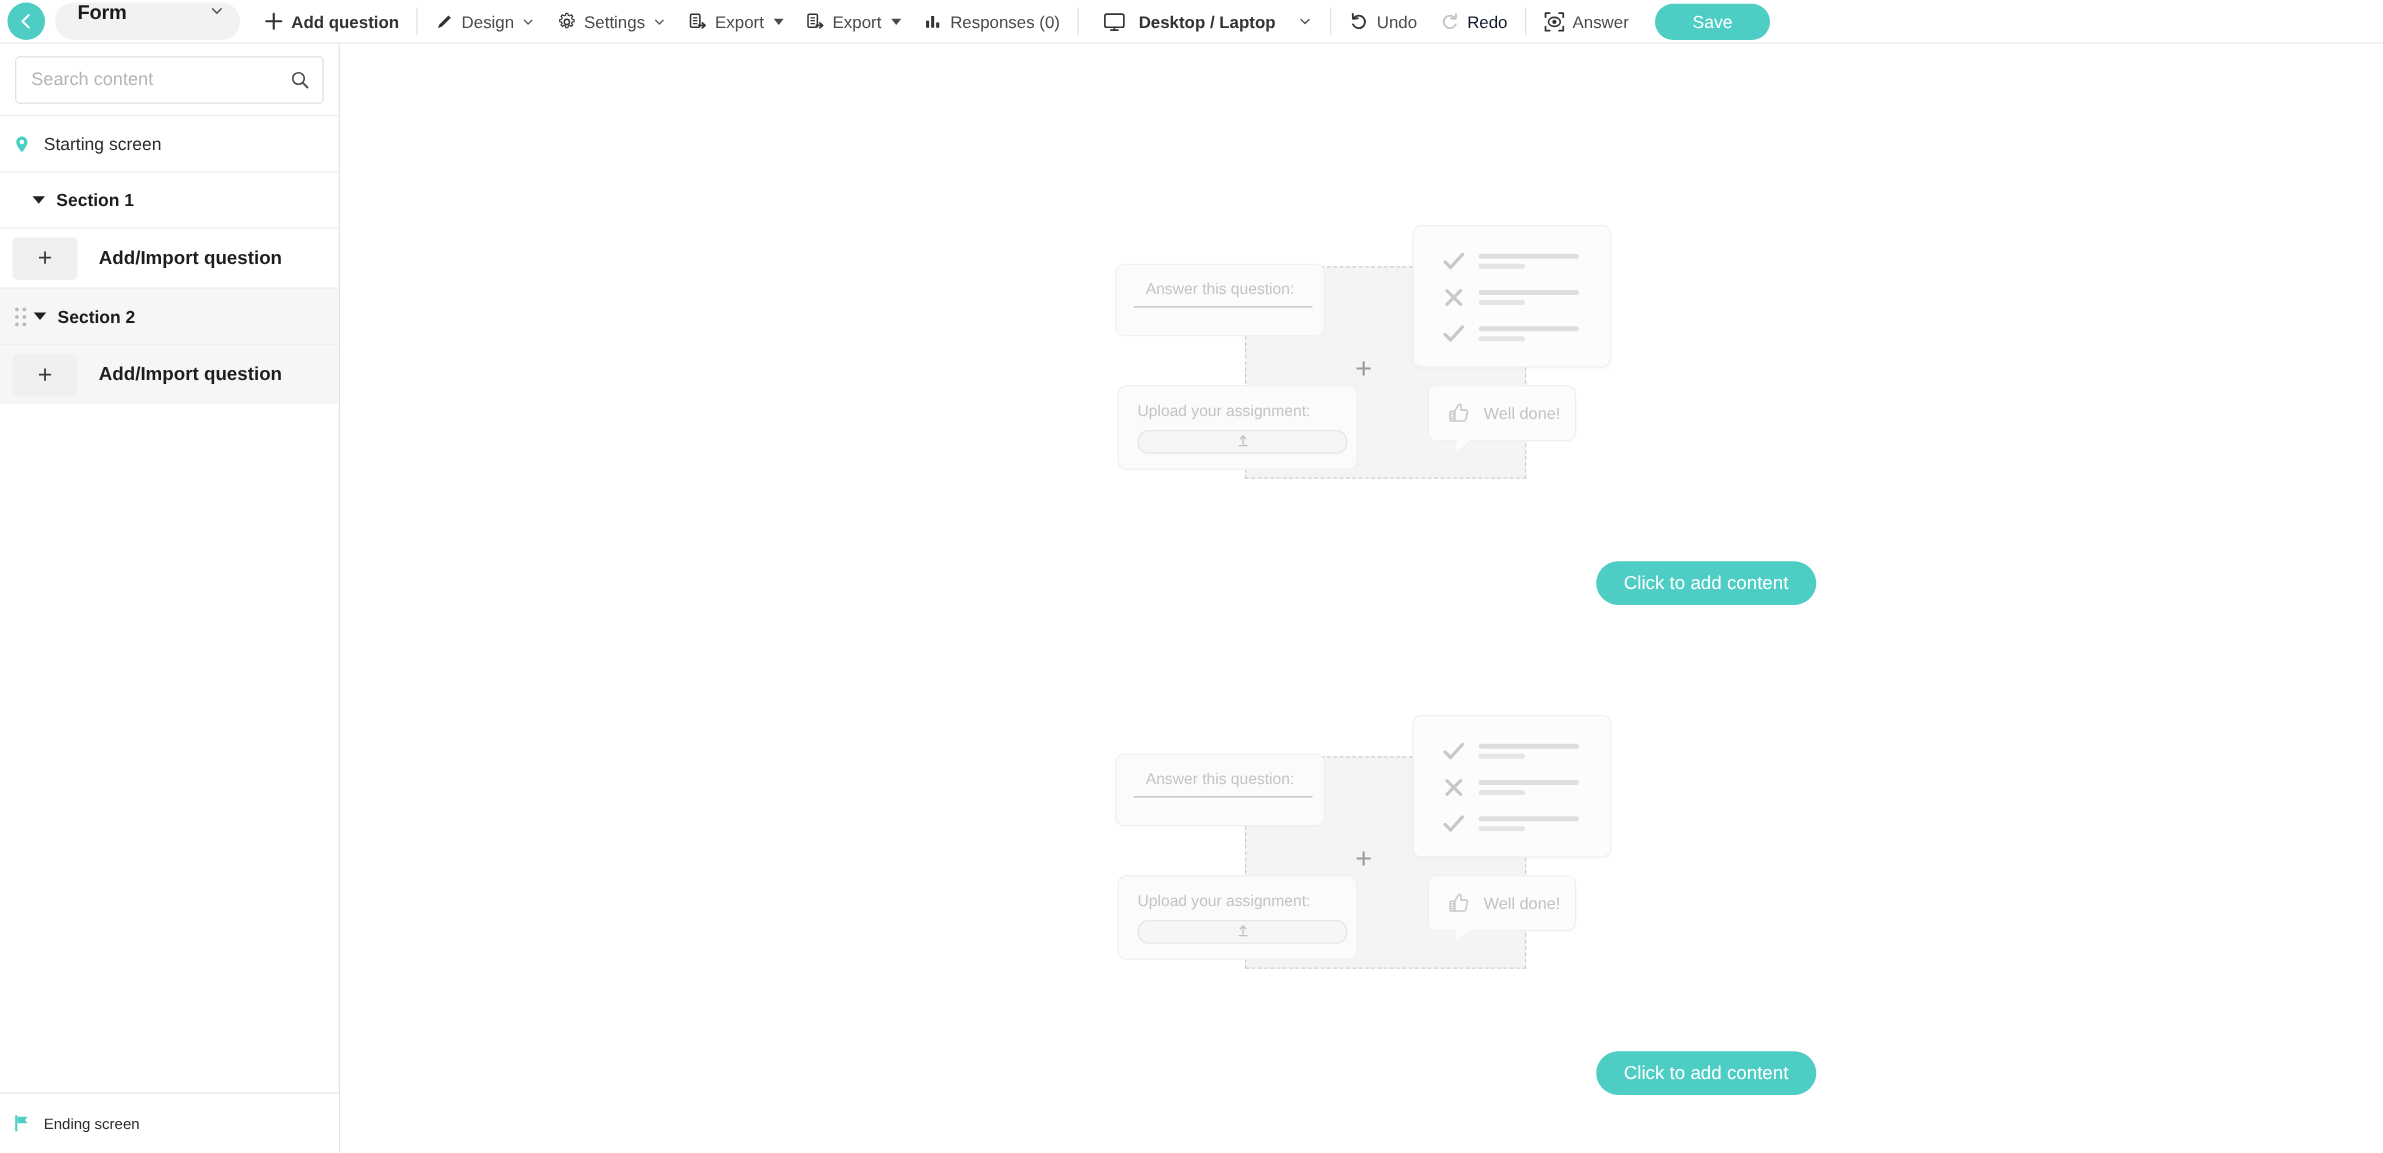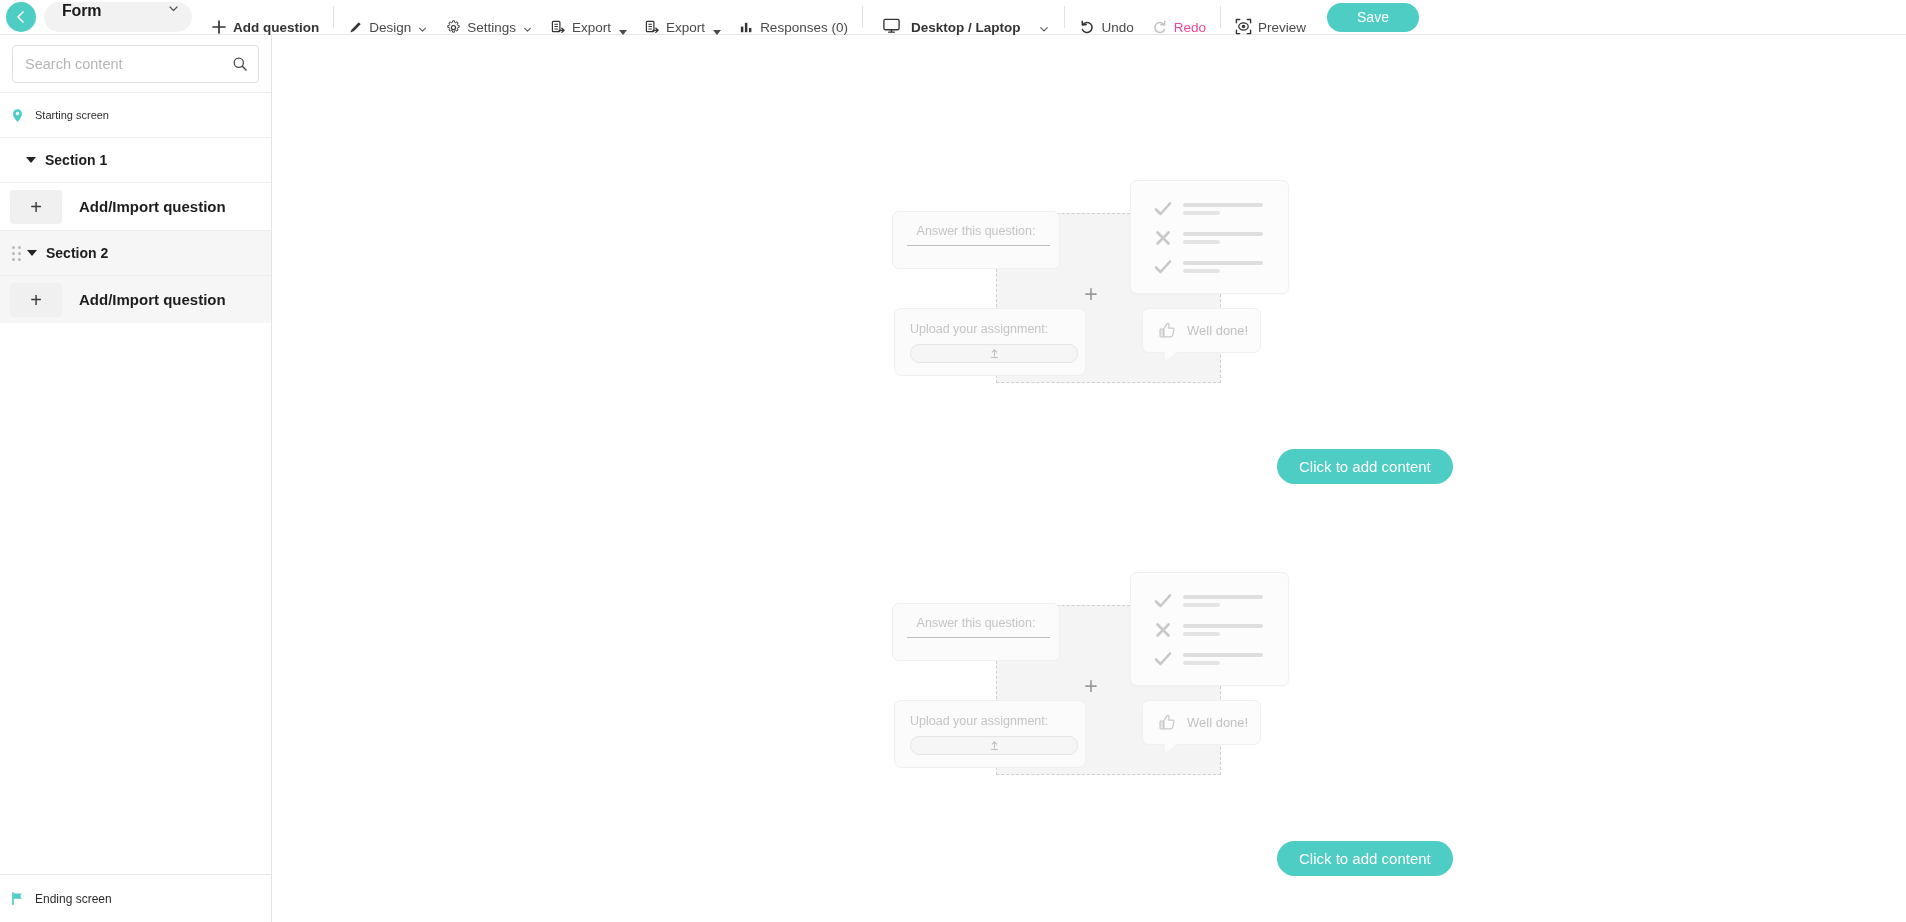--- a/index.html
+++ b/index.html
@@ -40,31 +40,31 @@
     cursor: pointer;
     justify-content: space-between;
   }
   .form-pill .ftitle {
     font-size: 16px; font-weight: bold; color: #1a1a1a;
     letter-spacing: -0.2px;
   }
   .form-pill .chev { margin-left: 24px; color:#444; display:flex; }
 
   .tb-item {
-    display: flex; align-items: flex-end;
+    display: flex; align-items: center;
     height: 35px;
-    padding: 0 9px;
+    padding: 16px 9px;
     font-size: 13.5px;
     color: #4a4a4a;
     cursor: pointer;
     gap: 6px;
     white-space: nowrap;
   }
   .tb-item.strong { color:#333; font-weight:600; }
-  .tb-item.disabled { color: #ec4899; cursor: default; }
+  .tb-item.disabled { color: #0f172a; cursor: default; }
   .tb-ic { display:flex; align-items:center; justify-content:center; }
   .tb-sep {
     width: 1px; height: 22px; background: #e2e2e2; margin: 0 5px;
     flex: 0 0 auto;
   }
   .caret-sm {
     width:0;height:0;border-left:4px solid transparent;border-right:4px solid transparent;
     border-top:5px solid #4a4a4a; margin-left:2px;
   }
   .save-btn {
@@ -105,21 +105,21 @@
   }
   .search-box input::placeholder { color: #b5b5b5; }
   .search-ic { display:flex; color:#555; }
 
   .side-row {
     display: flex; align-items: center;
     height: 45px;
     border-top: 1px solid #eeeeee;
     padding-left: 10px;
     cursor: pointer;
-    font-size: 11px;
+    font-size: 14px;
     color: #2b2b2b;
     position: relative;
   }
   .side-row .lbl { margin-left: 10px; }
 
   .sect-row {
     display:flex; align-items:center;
     height: 45px;
     border-top: 1px solid #eeeeee;
     font-size: 14px; font-weight: bold; color:#1d1d1d;
@@ -419,21 +419,21 @@
   <div class="tb-sep"></div>
 
   <div class="tb-item">
     <span class="tb-ic">
       <svg width="17" height="17" viewBox="0 0 18 18">
         <path d="M1.5 5 V1.5 H5 M13 1.5 H16.5 V5 M16.5 13 V16.5 H13 M5 16.5 H1.5 V13" fill="none" stroke="#333" stroke-width="1.5" stroke-linecap="round" stroke-linejoin="round"></path>
         <ellipse cx="9" cy="9" rx="5" ry="3.8" fill="none" stroke="#333" stroke-width="1.3"></ellipse>
         <circle cx="9" cy="9" r="1.8" fill="#333"></circle>
       </svg>
     </span>
-    <span>Preview</span>
+    <span>Answer</span>
   </div>
 
   <button class="save-btn">Save</button>
 </div>
 
 <div id="sidebar">
 
   <div class="search-wrap">
     <div class="search-box">
       <input type="text" value="" placeholder="Search content" style="">

